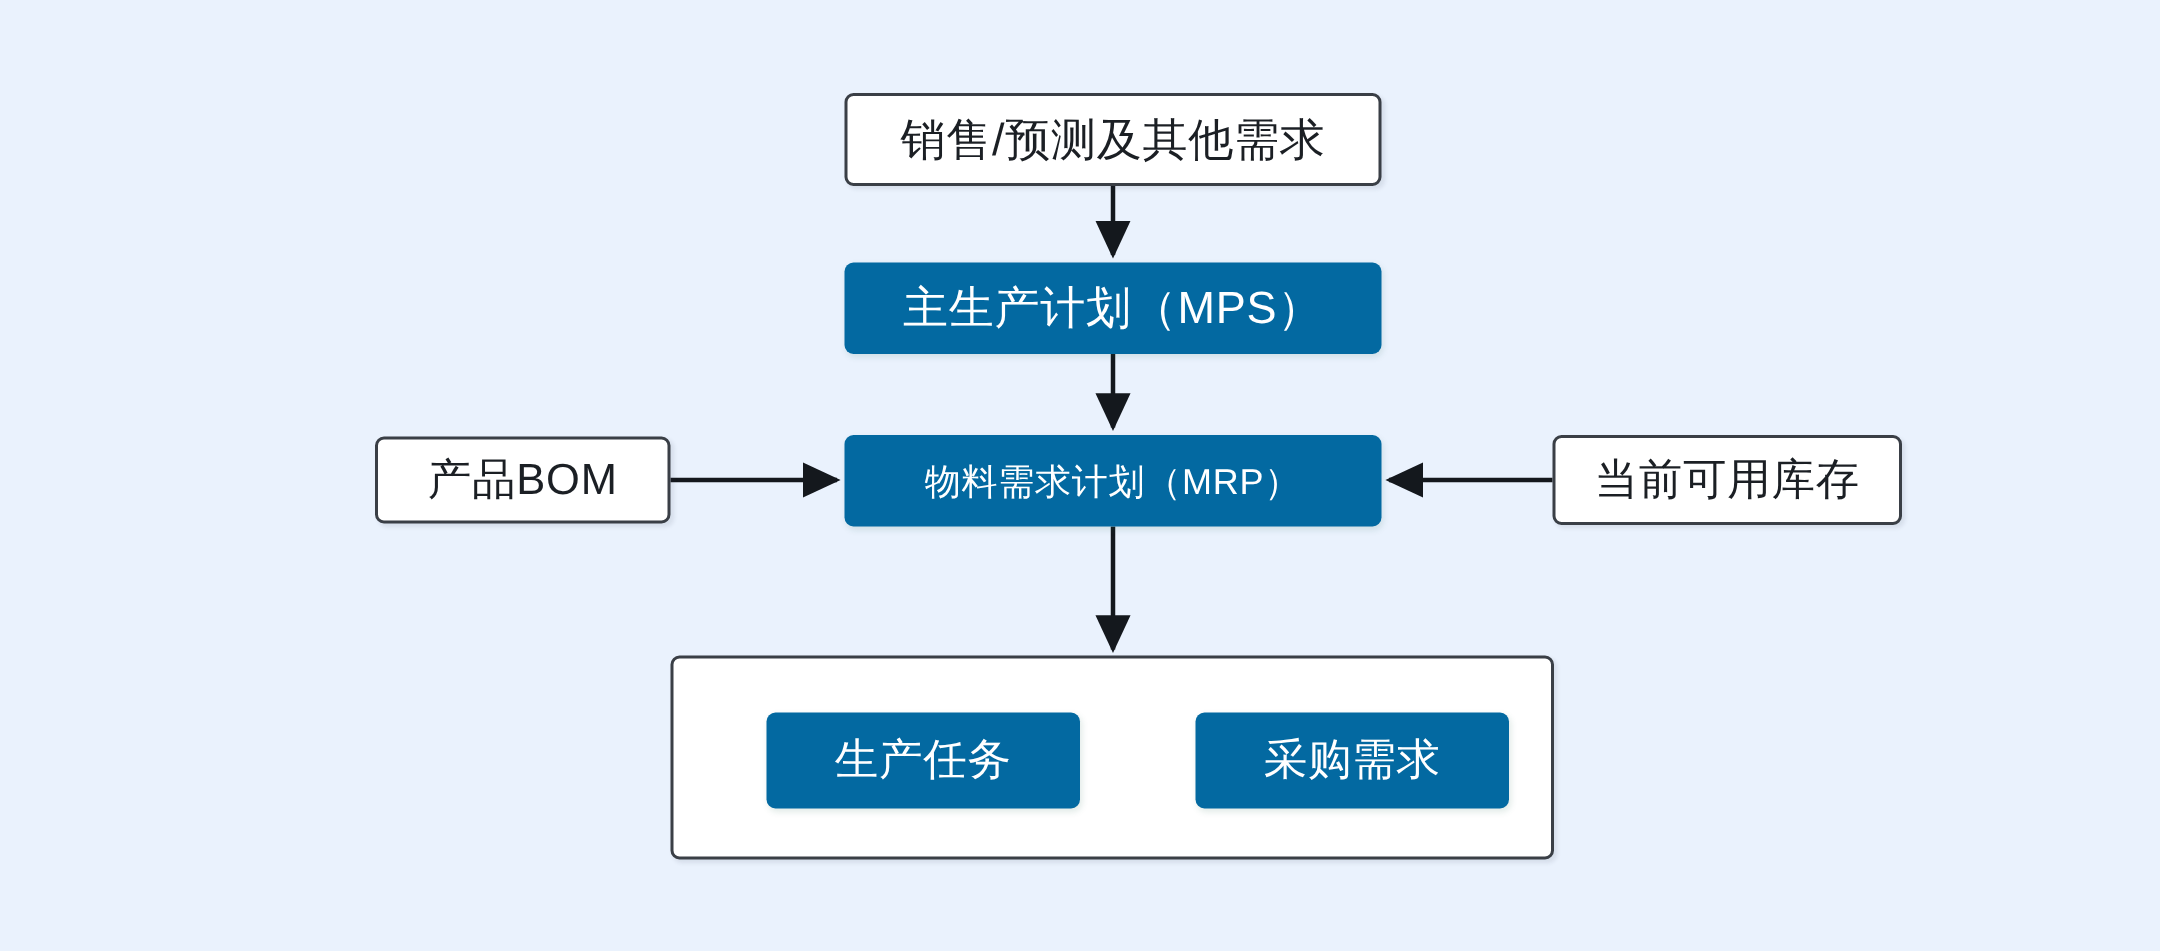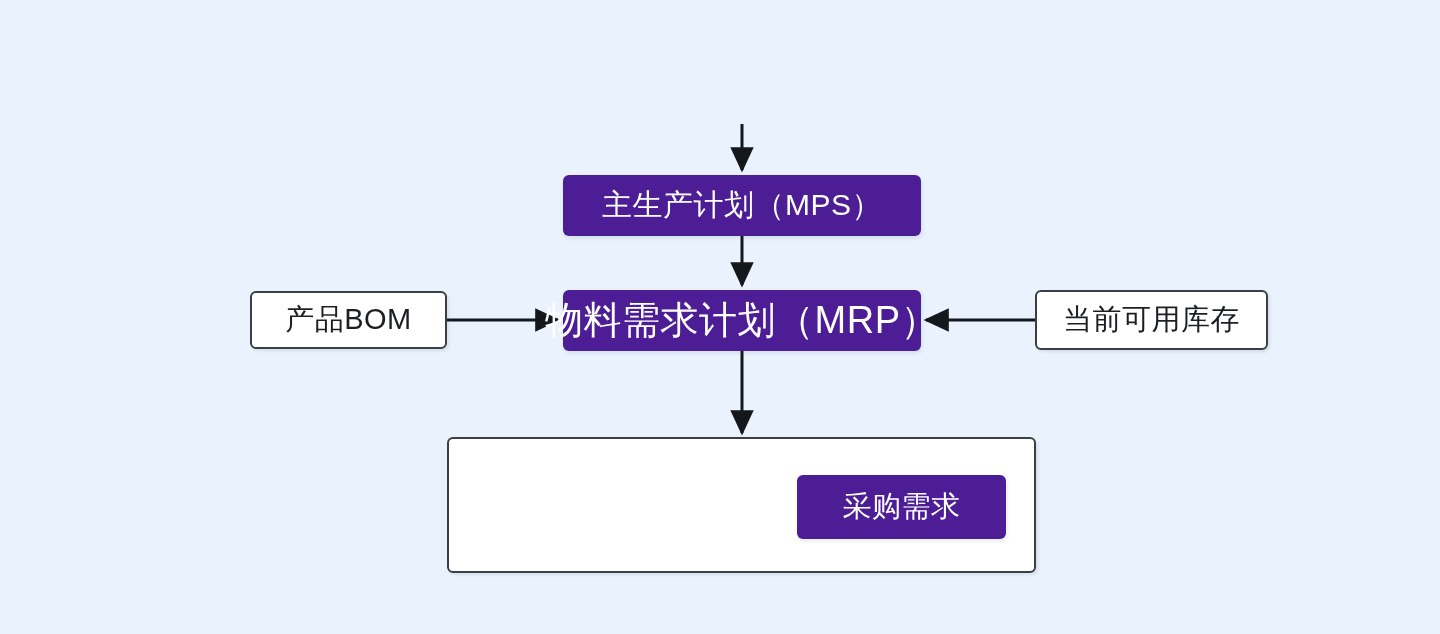--- a/index.html
+++ b/index.html
@@ -32,38 +32,38 @@
 
   .node-plain {
     background: #ffffff;
     border: 2px solid #3a3f46;
     border-radius: 6px;
     color: #1b1f24;
     box-shadow: 2px 2px 3px rgba(40,50,70,0.10);
   }
 
   .node-green {
-    background: #4c1d95;
+    background: #0369a1;
     border-radius: 6px;
     color: #ffffff;
     box-shadow: 1px 2px 4px rgba(20,90,70,0.13);
   }
 
   
   #node-demand {
     left: 563px; top: 62px; width: 358px; height: 62px;
     font-size: 30px;
   }
   #node-mps {
     left: 563px; top: 175px; width: 358px; height: 61px;
     font-size: 30px;
   }
   #node-mrp {
     left: 563px; top: 290px; width: 358px; height: 61px;
-    font-size: 38px;
+    font-size: 24px;
   }
   #node-bom {
     left: 250px; top: 291px; width: 197px; height: 58px;
     font-size: 29px;
     text-align: right;
   }
   #node-stock {
     left: 1035px; top: 290px; width: 233px; height: 60px;
     font-size: 29px;
   }
@@ -127,28 +127,30 @@
 
     <line x1="742" y1="236" x2="742" y2="285" stroke="#14181d" stroke-width="3" marker-end="url(#arrowhead)"></line>
 
     <line x1="447" y1="320" x2="558" y2="320" stroke="#14181d" stroke-width="3" marker-end="url(#arrowhead)"></line>
 
     <line x1="1035" y1="320" x2="926" y2="320" stroke="#14181d" stroke-width="3" marker-end="url(#arrowhead)"></line>
 
     <line x1="742" y1="351" x2="742" y2="433" stroke="#14181d" stroke-width="3" marker-end="url(#arrowhead)"></line>
   </svg>
 
+  <div class="node node-plain" id="node-demand">销售/预测及其他需求</div>
 
   <div class="node node-green" id="node-mps">主生产计划（MPS）</div>
 
   <div class="node node-green" id="node-mrp">物料需求计划（MRP）</div>
 
   <div class="node node-plain" id="node-bom">产品BOM</div>
 
   <div class="node node-plain" id="node-stock">当前可用库存</div>
 
   <div id="outputs-container"></div>
 
+  <div class="node node-green" id="node-prodtask">生产任务</div>
 
   <div class="node node-green" id="node-purchase">采购需求</div>
 
 
 </div>
 
 </body></html>

